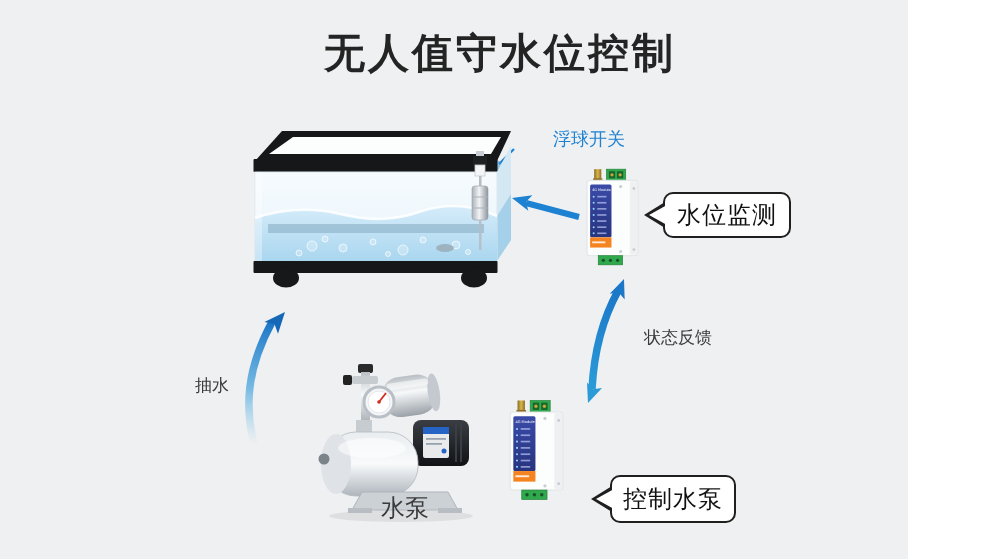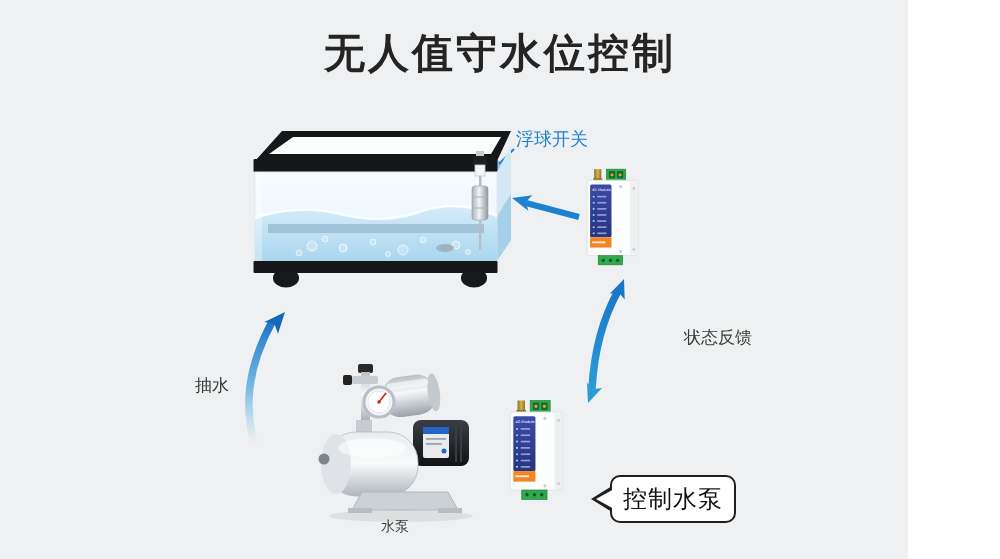--- a/index.html
+++ b/index.html
@@ -1,21 +1,21 @@
 <!DOCTYPE html>
 <html style="--background: #eff0f1; --title: #242424; --accent-blue: #1e82d2; --label-text: #3a3a3a; --bubble-border: #1f1f1f; --bubble-text: #111111; --device-panel-blue: #2e3e96; --device-orange: #f5831f; --terminal-green: #2fa94c; --water-blue: #b7ddf2;"><head>
 <meta charset="utf-8">
 <style>
   html,body{margin:0;padding:0;}
   body{font-family:"DejaVu Sans","Liberation Sans",sans-serif;}
   .canvas{position:relative;width:908px;height:559px;background:var(--background,#eff0f1);overflow:hidden;}
   .title{position:absolute;left:0;top:26px;width:1000px;text-align:center;
          font-size:41px;font-weight:bold;letter-spacing:3px;color:var(--title,#242424);}
   .lbl{position:absolute;color:var(--label-text,#3a3a3a);font-size:17px;white-space:nowrap;}
-  .lbl-blue{position:absolute;color:var(--accent-blue,#1e82d2);font-size:18px;font-weight:500;white-space:nowrap;}
+  .lbl-blue{position:absolute;color:var(--accent-blue,#1e82d2);font-size:18px;font-weight:500;white-space:nowrap;margin-left:37px;}
   .bubble{position:absolute;background:#ffffff;border:2px solid var(--bubble-border,#1f1f1f);
           border-radius:10px;display:flex;align-items:center;justify-content:center;
           font-size:24px;color:var(--bubble-text,#111);letter-spacing:1px;}
   .tail-outer{position:absolute;left:-21px;top:50%;margin-top:-13px;width:0;height:0;
           border-top:13px solid transparent;border-bottom:13px solid transparent;
           border-right:21px solid var(--bubble-border,#1f1f1f);}
   .tail-inner{position:absolute;left:-16px;top:50%;margin-top:-10px;width:0;height:0;
           border-top:10px solid transparent;border-bottom:10px solid transparent;
           border-right:18px solid #ffffff;}
   svg{position:absolute;display:block;}
@@ -301,26 +301,31 @@
 
     <g>
       <polygon points="56,132 142,132 152,150 46,150" fill="#ccd1d6" stroke="#aeb4ba" stroke-width="1"></polygon>
       <rect x="42" y="148" width="24" height="5" fill="#b7bdc3"></rect>
       <rect x="132" y="148" width="24" height="5" fill="#b7bdc3"></rect>
     </g>
   </svg>
 
   <div class="lbl-blue" style="left:516px;top:127px;">浮球开关</div>
 
-  <div class="lbl" style="left:684px;top:326px;">状态反馈</div>
+  <div class="lbl" style="left:644px;top:326px;">状态反馈</div>
 
   <div class="lbl" style="left:195px;top:374px;">抽水</div>
 
-  <div class="lbl" style="left:381px;top:518px;font-size:14px;">水泵</div>
-
+  <div class="lbl" style="left:381px;top:492px;font-size:24px;">水泵</div>
+
+  <div class="bubble" style="left:663px;top:192px;width:124px;height:42px;">
+    <span class="tail-outer"></span>
+    <span class="tail-inner"></span>
+    <span>水位监测</span>
+  </div>
 
   <div class="bubble" style="left:610px;top:434px;width:122px;height:44px;margin-top:41px;">
     <span class="tail-outer"></span>
     <span class="tail-inner"></span>
     <span>控制水泵</span>
   </div>
 
 </div>
 
 </body></html>

